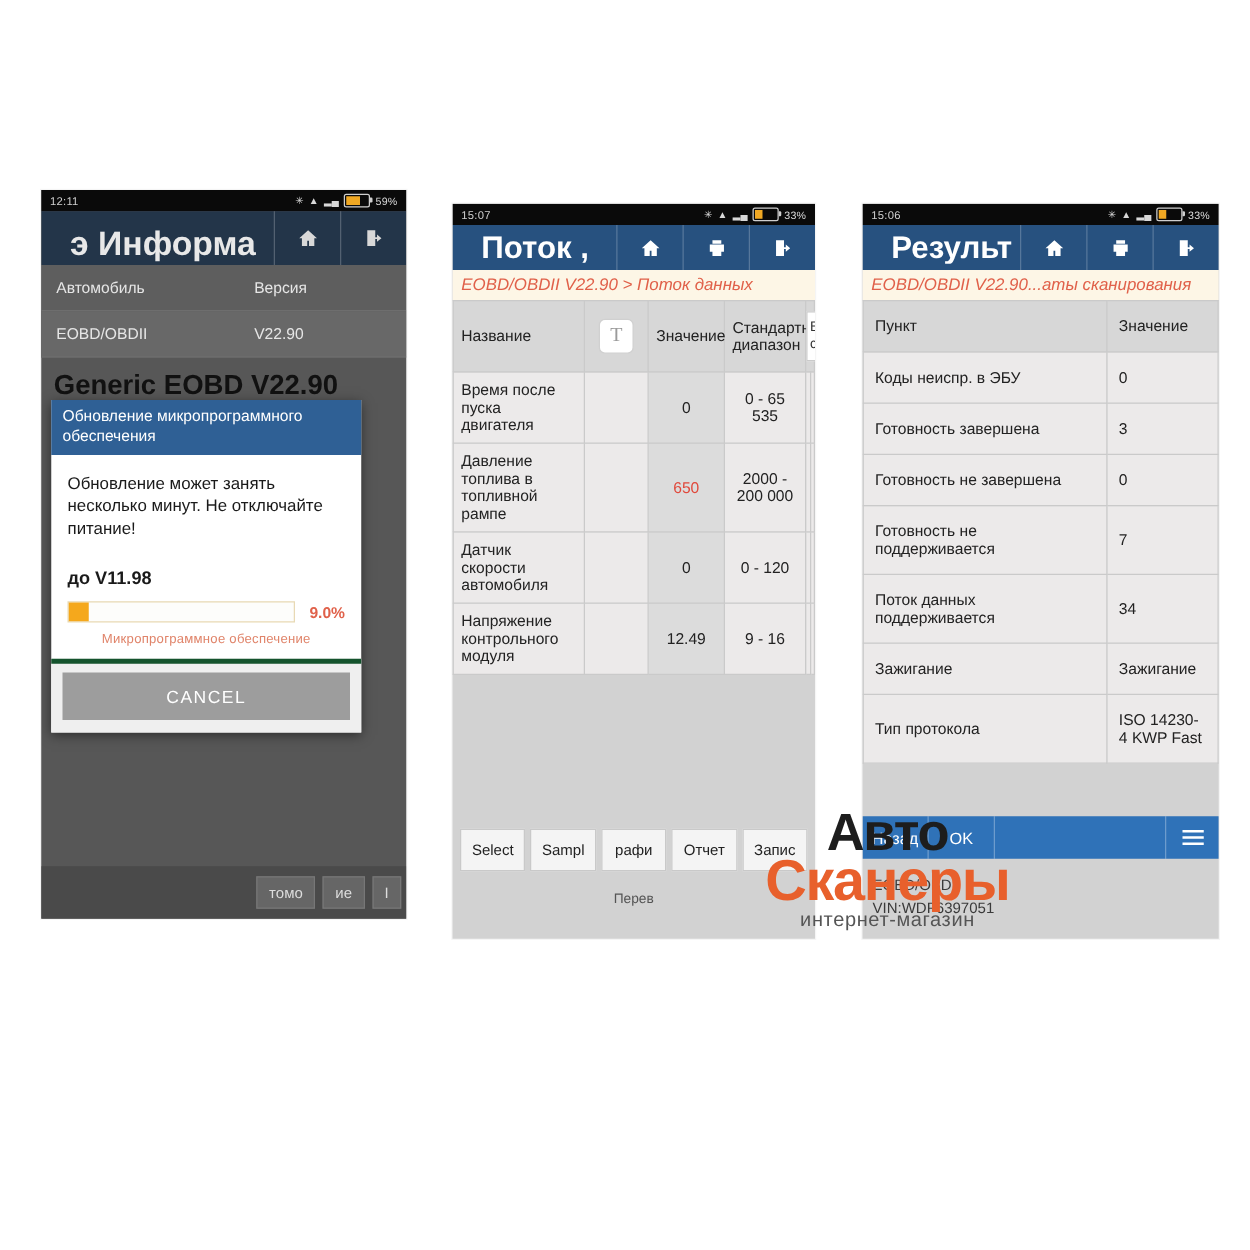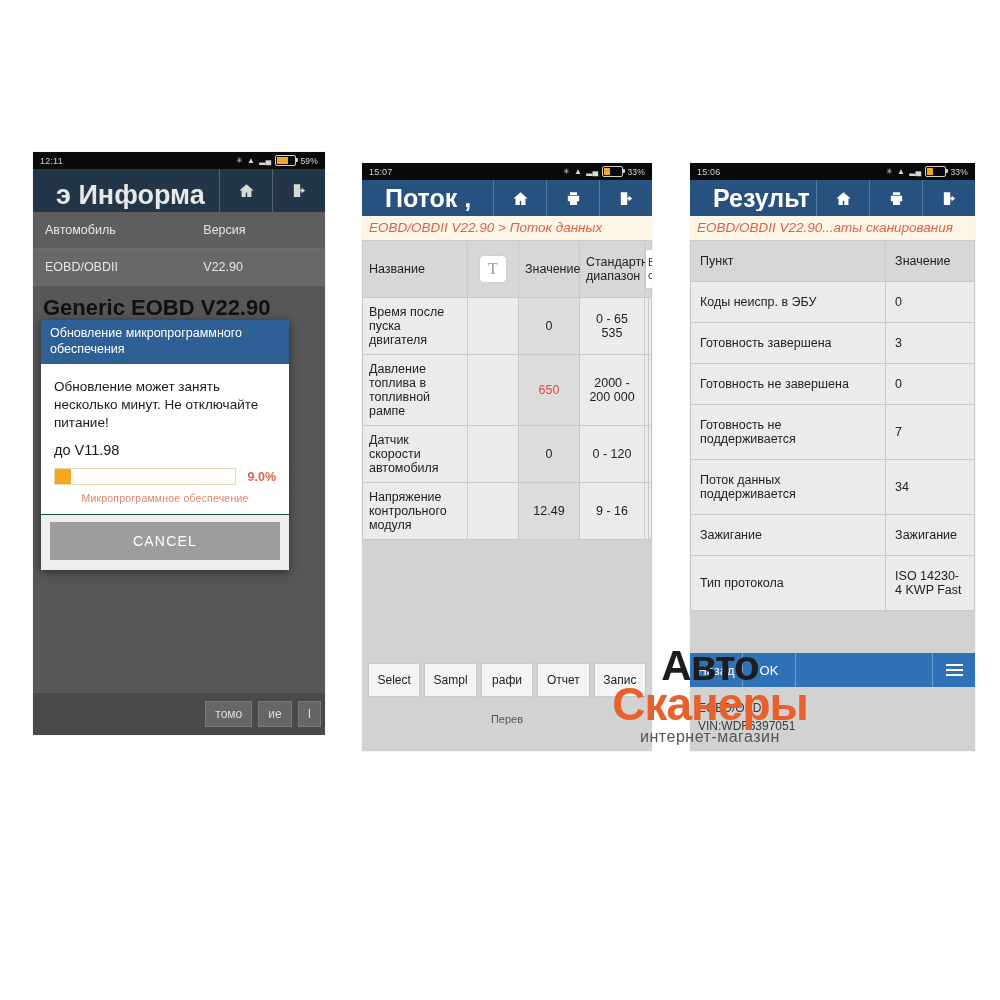--- a/index.html
+++ b/index.html
@@ -60,28 +60,28 @@
                  display:flex;align-items:center;justify-content:flex-end;gap:6px;padding-right:4px;}
   #p1 .bottombar .bb{background:#666;color:#ddd;font-size:12px;padding:5px 9px;
                      border:1px solid #777;}
 
   
   .dialog{position:absolute;left:8px;top:168px;width:248px;background:#fff;
           box-shadow:0 2px 9px rgba(0,0,0,.5);}
   .dlg-title{background:#2f6095;color:#fff;font-size:12.5px;padding:6px 9px 7px;line-height:1.25;}
   .dlg-body{padding:14px 13px 10px;}
   .dlg-body .msg{font-size:13.5px;color:#1a1a1a;line-height:1.34;}
-  .dlg-body .ver{font-size:14.5px;color:#1a1a1a;margin-top:10px;}
+  .dlg-body .ver{font-size:14.5px;color:#1a1a1a;margin-top:23px;font-weight:bold;}
   .prog-row{display:flex;align-items:center;margin-top:10px;gap:12px;}
   .prog{flex:1;height:15px;border:1px solid #e8d9b4;background:#fdfdfb;position:relative;}
   .prog i{position:absolute;left:0;top:0;bottom:0;background:#f5a81c;display:block;}
   .prog-pct{font-size:12.5px;color:#e0614a;font-weight:700;}
   .prog-label{font-size:10.5px;color:#e0846a;text-align:center;margin-top:7px;
               letter-spacing:.2px;}
-  .dlg-foot{background:#efefef;border-top:1px solid #14532d;padding:7px 9px 10px;}
+  .dlg-foot{background:#efefef;border-top:4px solid #14532d;padding:7px 9px 10px;}
   .cancel{display:block;width:100%;background:#9d9d9d;color:#fff;border:0;
           font-size:14px;letter-spacing:1.2px;padding:11px 0;font-family:inherit;cursor:pointer;}
 
   
   #p2{left:362px;top:163px;width:290px;height:588px;background:#d2d2d2;}
   #p2 .tbl td{font-size:12.5px;}
   .c-name{width:92px;}
   .c-t{width:38px;text-align:center;}
   .c-val{width:48px;text-align:center;background:#dcdcdc !important;color:#2b6fd4;font-size:13px;}
   .c-val.red{color:#e0493c;}

